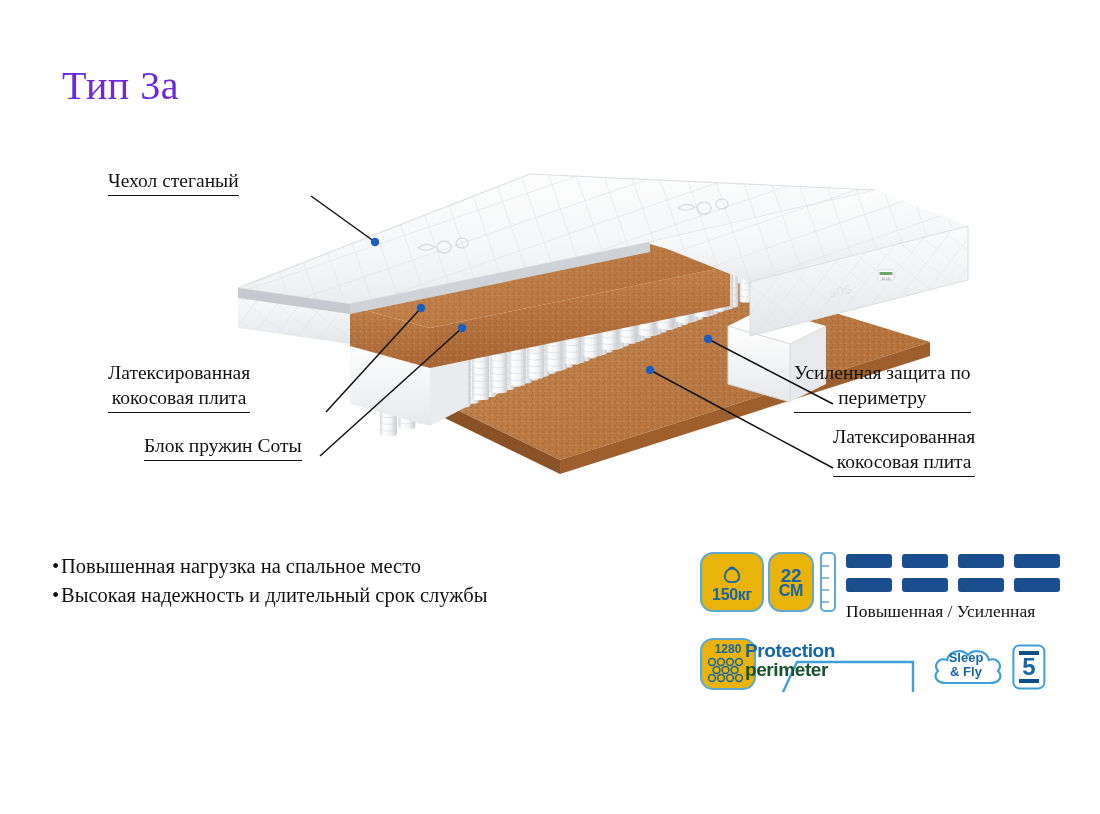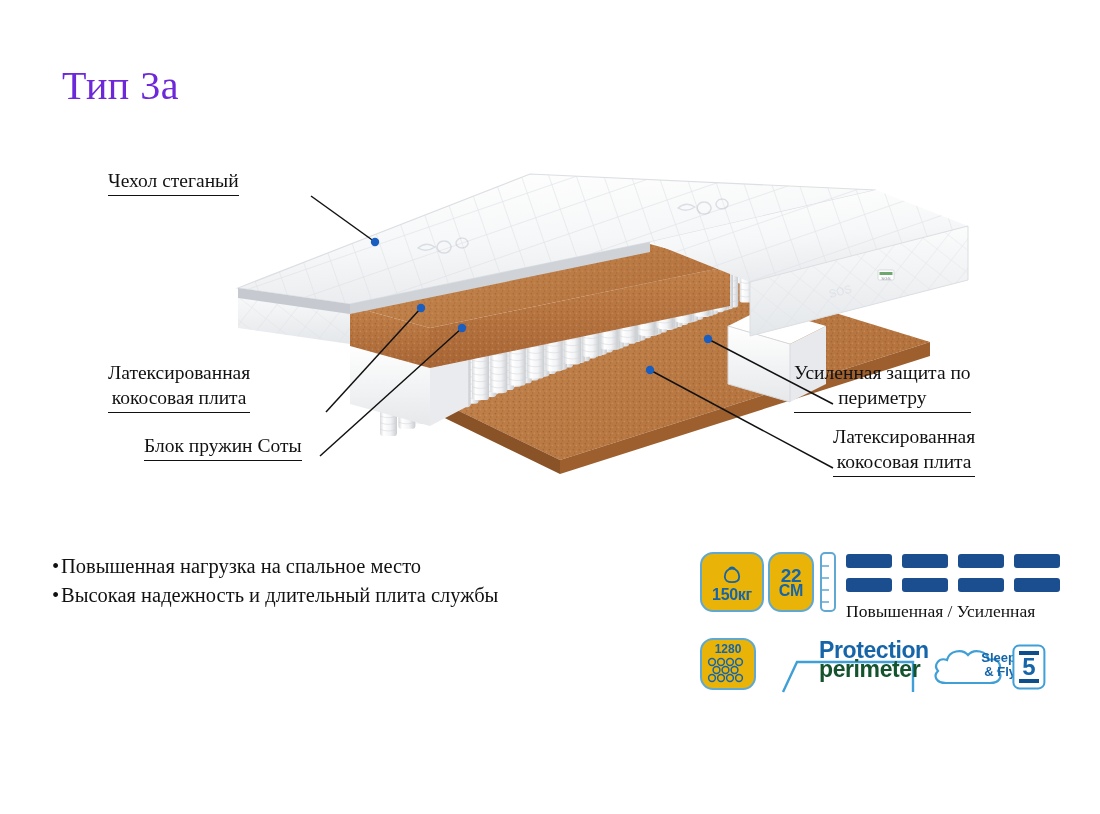--- a/index.html
+++ b/index.html
@@ -43,27 +43,27 @@
   .bcard{box-sizing:border-box;border:2px solid #5fa8d3;border-radius:13px;
          background:#eab308;display:flex;flex-direction:column;align-items:center;
          justify-content:center;color:#1565a8;font-family:"Liberation Sans",sans-serif;
          font-weight:bold;}
   .bcard .big{font-size:16px;line-height:16px;letter-spacing:-.3px;}
   .bcard .sm{font-size:16px;line-height:13px;}
 
   #firmLabel{position:absolute;left:846px;top:601px;font-size:17.5px;
              font-family:"Liberation Serif",serif;color:#111;white-space:nowrap;}
 
-  #protText{position:absolute;left:819px;top:641px;
+  #protText{position:absolute;left:745px;top:641px;
             font-family:"Liberation Sans",sans-serif;font-weight:bold;
-            font-size:23px;line-height:19px;color:#1565a8;letter-spacing:-.4px;}
+            font-size:19px;line-height:19px;color:#1565a8;letter-spacing:-.4px;}
   #protText .l2{color:#14532d;}
 
   .sleepfly{position:absolute;left:930px;top:643px;width:72px;height:46px;}
-  .sleepfly .t{position:absolute;left:14px;top:8px;width:72px;text-align:right;
+  .sleepfly .t{position:absolute;left:0;top:8px;width:72px;text-align:center;
                font-family:"Liberation Sans",sans-serif;font-weight:bold;
                font-size:13px;line-height:14px;color:#1565a8;}
 </style>
 </head>
 <body>
 
 <div class="page">
 
   <div id="title">Тип 3а</div>
 
@@ -1341,21 +1341,21 @@
     <span class="ul">периметру</span>
   </div>
 
   <div class="callout" id="lbl-latex-right">
     <span class="plain">Латексированная</span>
     <span class="ul">кокосовая плита</span>
   </div>
 
   <div id="bullets">
     <div class="b"><span class="dot">•</span><span>Повышенная нагрузка на спальное место</span></div>
-    <div class="b"><span class="dot">•</span><span>Высокая надежность и длительный плита службы</span></div>
+    <div class="b"><span class="dot">•</span><span>Высокая надежность и длительный срок службы</span></div>
   </div>
 
   <div id="badges">
 
     <div class="bcard" style="position:absolute;left:0px;top:2px;width:64px;height:60px;">
       <svg width="26" height="26" viewBox="0 0 26 26">
         <path d="M10.2 8.2 a3.1 3.1 0 0 1 5.6 0" fill="none" stroke="#1565a8" stroke-width="1.8"></path>
         <path d="M13 7.6 c4.6 0 7.2 4 7.2 8.2 c0 3.2 -2.6 5.4 -7.2 5.4 c-4.6 0 -7.2 -2.2 -7.2 -5.4 c0 -4.2 2.6 -8.2 7.2 -8.2 z" fill="none" stroke="#1565a8" stroke-width="1.8"></path>
       </svg>
       <div class="big">150кг</div>

